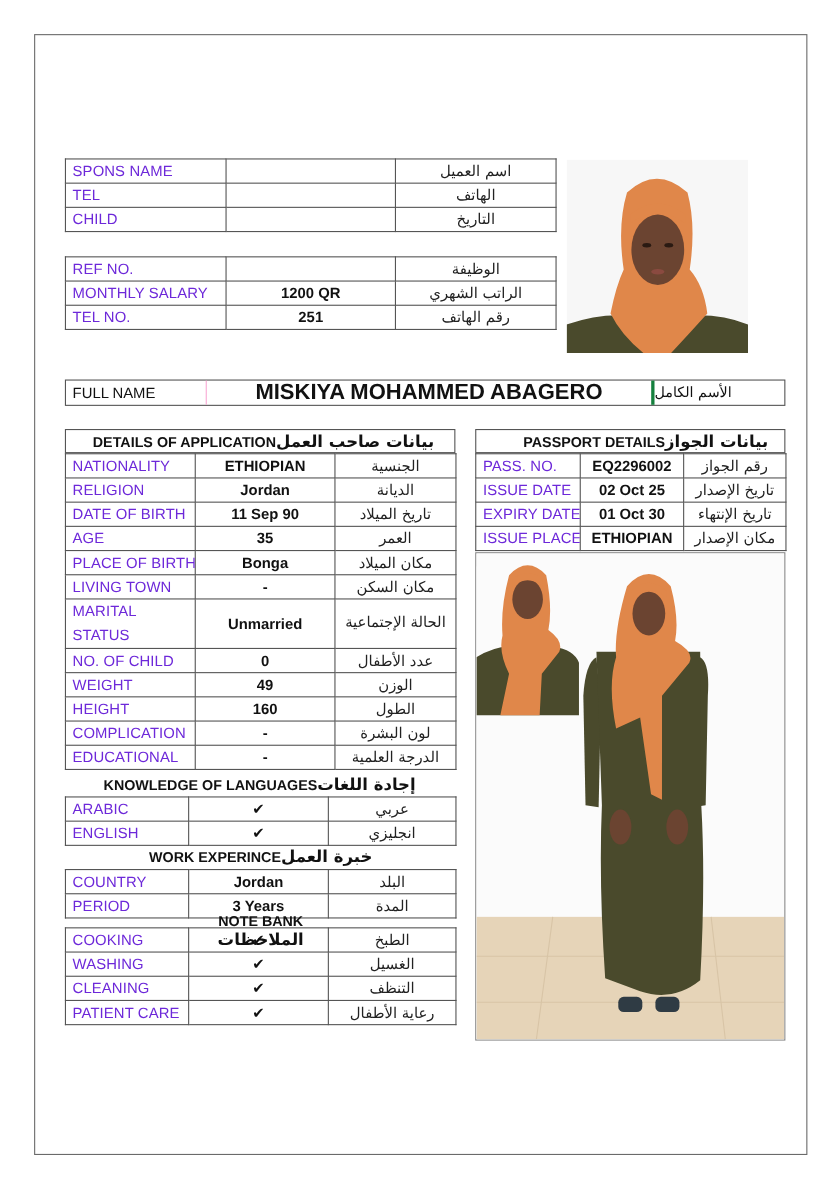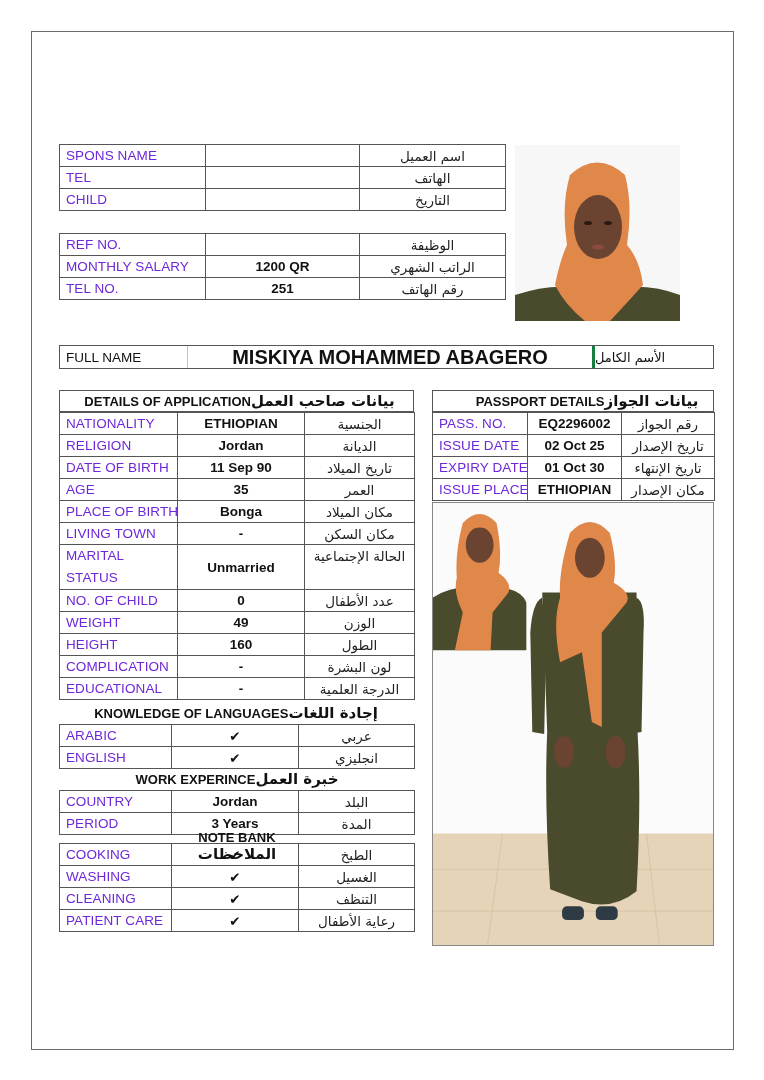--- a/index.html
+++ b/index.html
@@ -144,21 +144,21 @@
     <td class="lbl">LIVING TOWN</td>
     <td class="val">-</td>
     <td class="ar">مكان السكن</td>
   </tr>
   <tr>
     <td class="lbl" style="height:44px; line-height:22px;">
       <div>MARITAL</div>
       <div>STATUS</div>
     </td>
     <td class="val big">Unmarried</td>
-    <td class="ar" style="vertical-align:top; padding-top:3px;">الحالة الإجتماعية</td>
+    <td class="ar" style="vertical-align:top; padding-top:13px;">الحالة الإجتماعية</td>
   </tr>
   <tr>
     <td class="lbl">NO. OF CHILD</td>
     <td class="val">0</td>
     <td class="ar">عدد الأطفال</td>
   </tr>
   <tr>
     <td class="lbl">WEIGHT</td>
     <td class="val">49</td>
     <td class="ar">الوزن</td>

